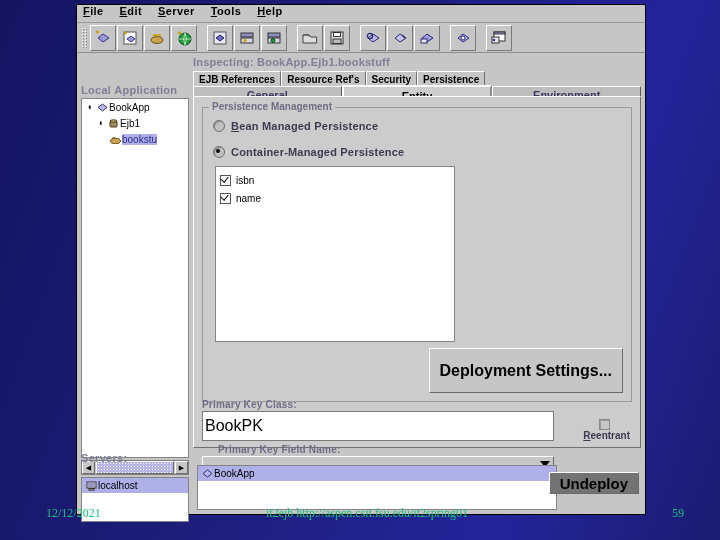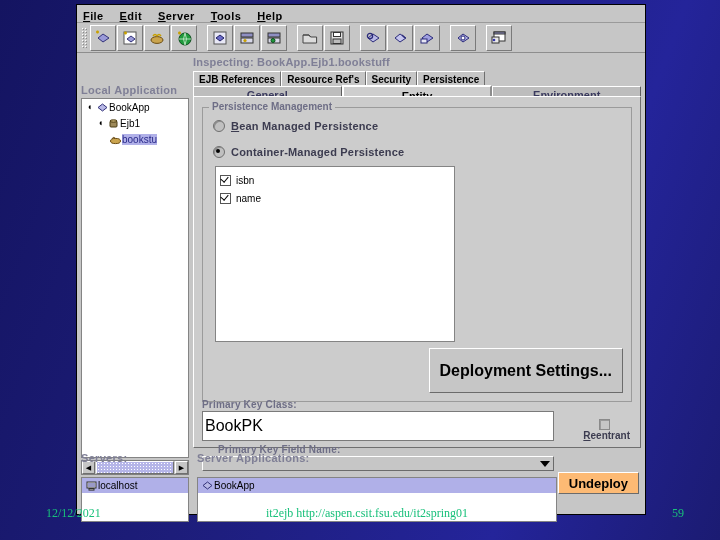--- a/index.html
+++ b/index.html
@@ -11,21 +11,21 @@
   }
   .slide{position:relative;width:720px;height:540px;
     background:linear-gradient(110deg,#141461 0%,#1d1d7a 40%,#24249a 75%,#1b1b72 100%);}
 
   
   .win{position:absolute;left:76px;top:4px;width:570px;height:511px;
     background:#c6c6c6;border:1px solid #000;box-sizing:border-box;}
 
   
   .menubar{height:18px;background:#c6c6c6;border-bottom:1px solid #9a9a9a;
-    display:flex;align-items:flex-end;padding-left:6px;box-sizing:border-box;}
+    display:flex;align-items:flex-start;padding-left:6px;box-sizing:border-box;}
   .menu{font-size:11px;color:#000;font-weight:bold;margin-right:16px;letter-spacing:.4px;cursor:default;}
   .menu u{text-decoration:underline;}
 
   
   .toolbar{height:30px;background:#c6c6c6;display:flex;align-items:center;
     padding-left:4px;border-bottom:1px solid #8e8e8e;box-sizing:border-box;}
   .grip{width:6px;height:22px;margin-right:3px;
     background-image:radial-gradient(#ffffff 40%,transparent 41%),radial-gradient(#8a8a8a 40%,transparent 41%);
     background-size:3px 3px,3px 3px;background-position:0 0,1px 1px;}
   .tbtn{width:24px;height:24px;background:#c6c6c6;border:1px solid #ffffff;
@@ -113,23 +113,23 @@
   .reentrant u{text-decoration:underline;}
 
   
   .bottom{position:absolute;left:4px;right:4px;top:398px;height:60px;}
   .servers{position:absolute;left:0;top:0;width:108px;}
   .srv-list{margin-top:13px;width:108px;height:45px;background:#fff;border:1px solid #848484;box-sizing:border-box;}
   .srow{display:flex;align-items:center;height:15px;font-size:10px;padding-left:2px;}
   .srow.sel{background:#b0b0e8;}
   .apps{position:absolute;left:116px;right:0;top:0;}
   .apps-list{margin-top:13px;margin-right:84px;height:45px;background:#fff;border:1px solid #848484;box-sizing:border-box;}
-  .undeploy{position:absolute;right:2px;top:20px;height:20px;padding:0 10px;background:#fdba74;
+  .undeploy{position:absolute;right:2px;top:20px;height:20px;padding:0 10px;background:#737373;
     border:1px solid #fff;border-right-color:#6b6b6b;border-bottom-color:#6b6b6b;
-    font-size:13px;font-weight:bold;display:flex;align-items:center;cursor:default;}
+    font-size:15px;font-weight:bold;display:flex;align-items:center;cursor:default;}
 
   
   .footer{position:absolute;left:0;bottom:12px;width:720px;height:25px;}
   .f-date{position:absolute;left:46px;top:3px;font-size:12px;color:#18c07a;font-family:"Liberation Serif",serif;}
   .f-mid{position:absolute;left:266px;top:3px;font-size:12px;color:#18c07a;font-family:"Liberation Serif",serif;}
   .f-num{position:absolute;right:36px;top:3px;font-size:12px;color:#18c07a;font-family:"Liberation Serif",serif;}
 </style>
 </head>
 <body>
 
@@ -369,21 +369,20 @@
                   <rect x="1" y="2" width="9" height="6" fill="#e8e8e8" stroke="#333"></rect>
                   <rect x="2" y="3" width="7" height="4" fill="#9a9ac8"></rect>
                   <rect x="3" y="8.5" width="5" height="1.6" fill="#bbb" stroke="#333"></rect>
                 </svg>
               </span>
               <span>localhost</span>
             </div>
           </div>
         </div>
         <div class="apps">
-          <div class="plabel">Server Applications:</div>
           <div class="apps-list">
             <div class="srow sel">
               <span class="ticon">
                 <svg width="11" height="11" viewBox="0 0 11 11">
                     <polygon points="1,5.5 5.5,2 10,5.5 5.5,9" fill="#b9b9e6" stroke="#33337a"></polygon>
                   </svg>
               </span>
               <span>BookApp</span>
             </div>
           </div>

